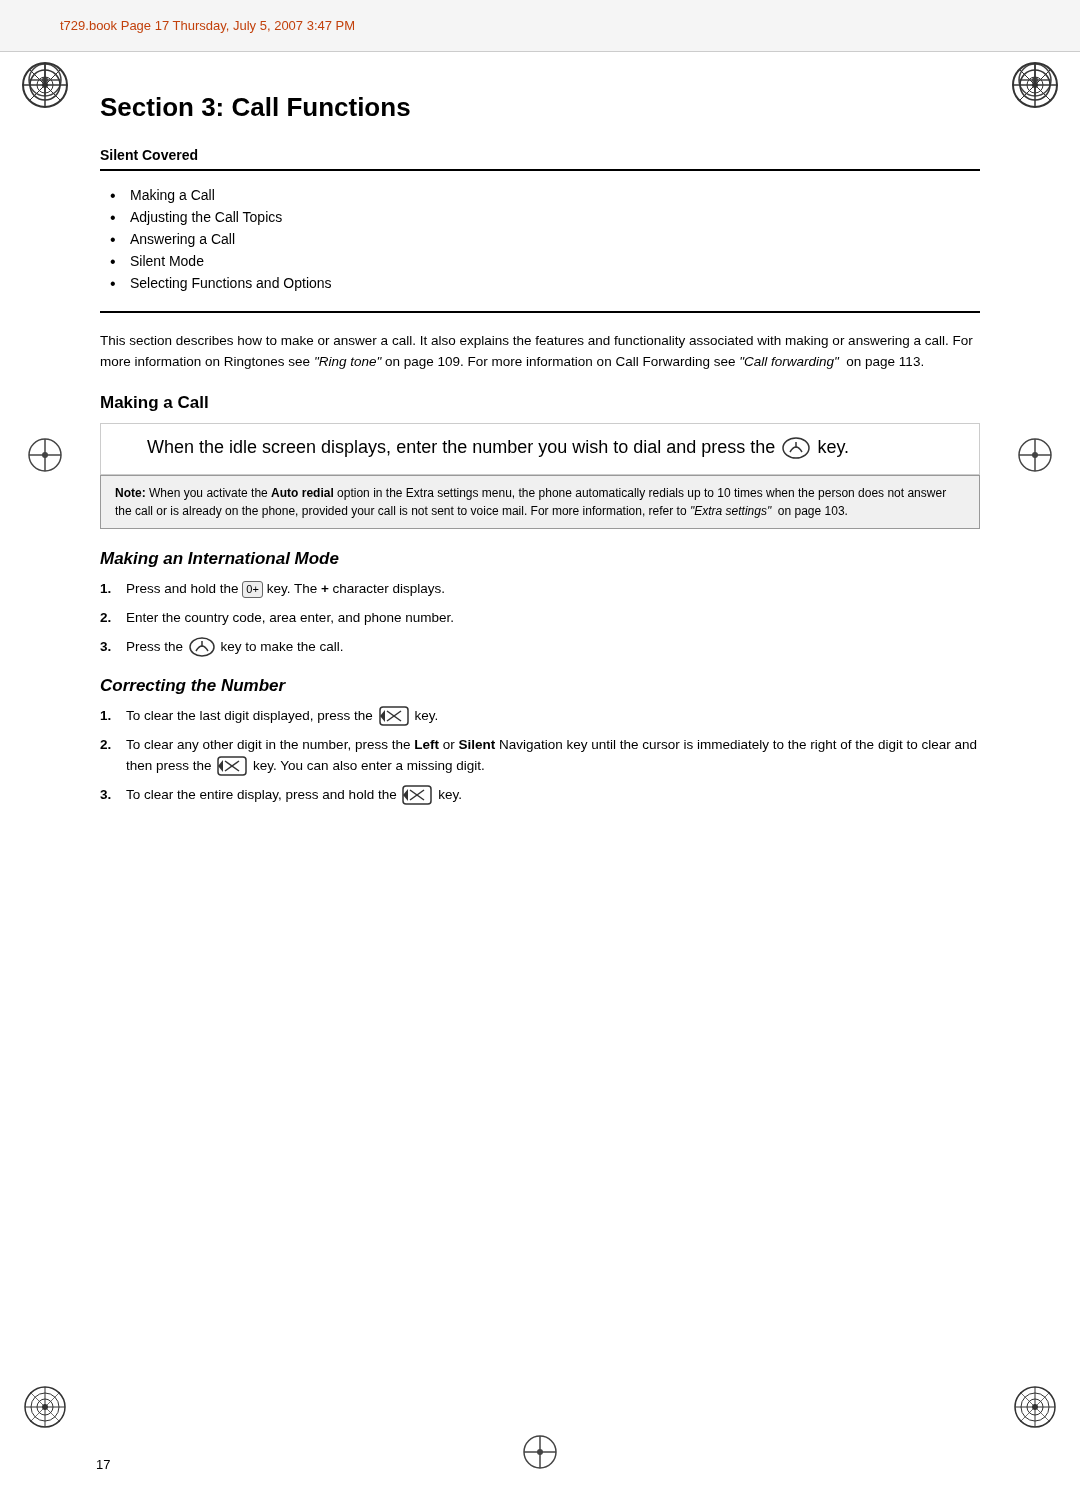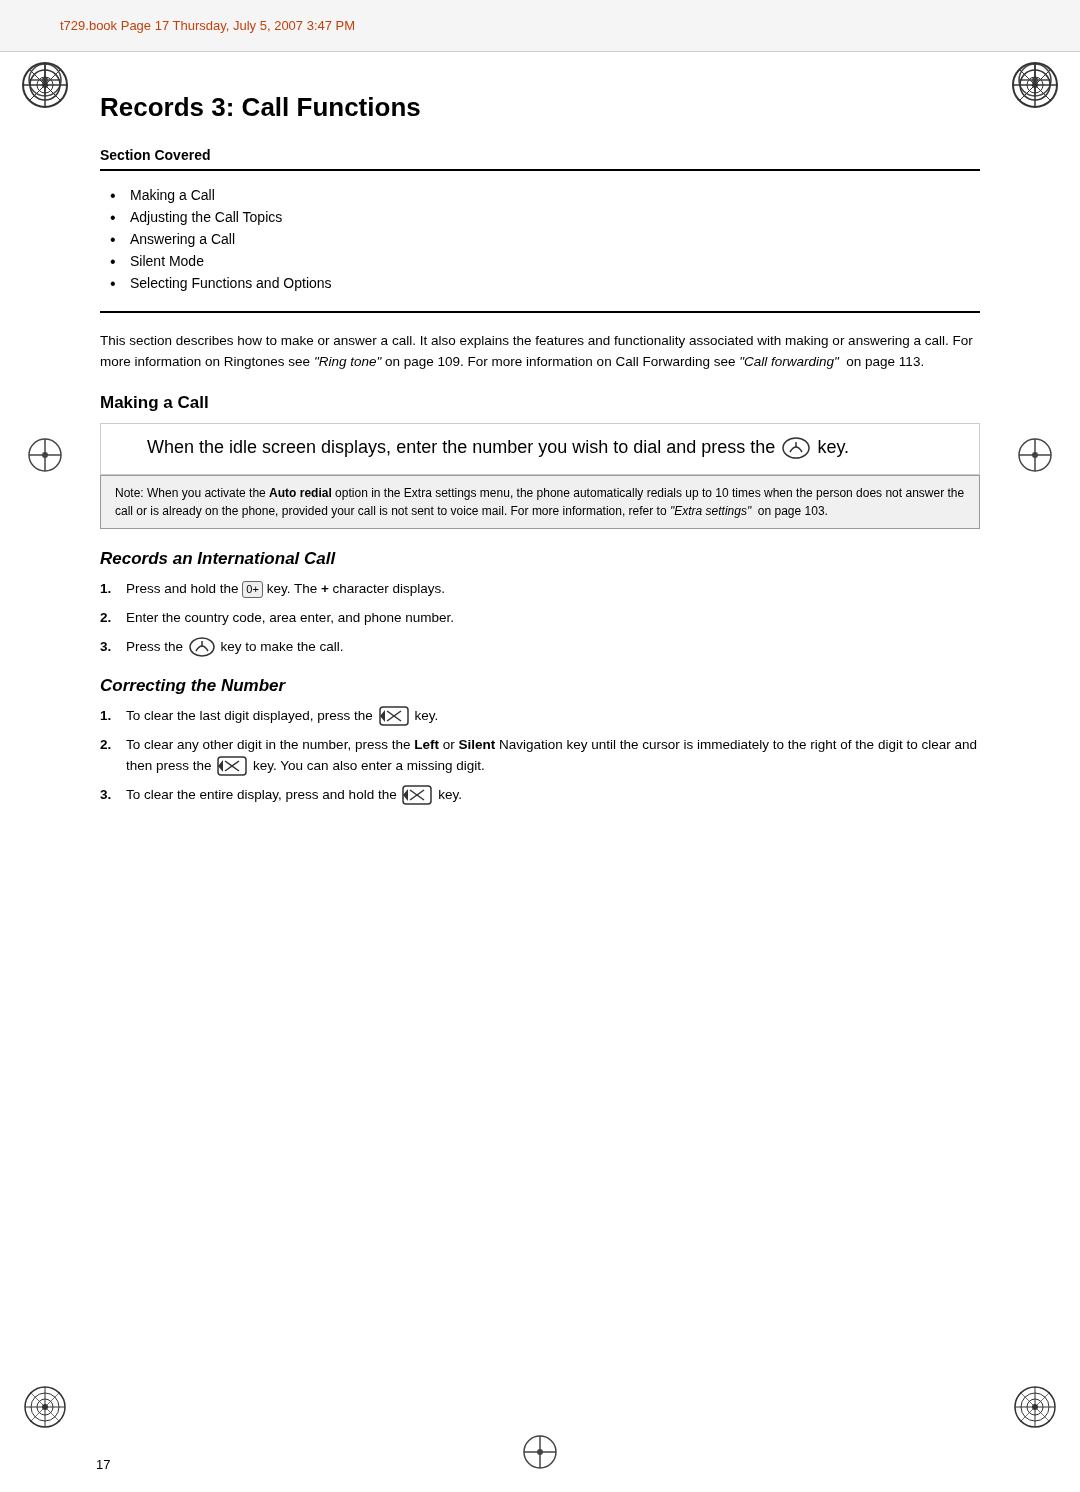--- a/index.html
+++ b/index.html
@@ -173,21 +173,21 @@
       border: 1px solid #999;
       padding: 8px 14px;
       margin-bottom: 20px;
       font-size: 12px;
       line-height: 1.5;
       color: #000;
       font-family: Arial, Helvetica, sans-serif;
     }
 
     .note-box .note-label {
-      font-weight: normal;
+      font-weight: bold;
       text-align: right;
     }
 
     
     .numbered-list {
       list-style: none;
       padding-left: 0;
       margin-bottom: 18px;
     }
 
@@ -355,24 +355,24 @@
       <circle cx="25" cy="25" r="3" fill="#333"></circle>
       <line x1="25" y1="3" x2="25" y2="47" stroke="#333" stroke-width="1.5"></line>
       <line x1="3" y1="25" x2="47" y2="25" stroke="#333" stroke-width="1.5"></line>
       <line x1="9" y1="9" x2="41" y2="41" stroke="#333" stroke-width="1"></line>
       <line x1="41" y1="9" x2="9" y2="41" stroke="#333" stroke-width="1"></line>
     </svg>
   </div>
 
   <div class="content">
 
-    <h1 class="section-title">Records 3: Call Functions</h1>
+    <h1 class="section-title">Section 3: Call Functions</h1>
 
     <div>
-      <p class="topics-label">Section Covered</p>
+      <p class="topics-label">Silent Covered</p>
       <hr class="topics-divider">
       <ul class="topics-list">
         <li><span>Making a Call</span></li>
         <li><span>Adjusting the Call Topics</span></li>
         <li><span>Answering a Call</span></li>
         <li><span>Silent Mode</span></li>
         <li><span>Selecting Functions and Options</span></li>
       </ul>
       <hr class="bottom-divider">
     </div>
@@ -396,21 +396,21 @@
         </span>
         <span>key.</span>
       </p>
     </div>
 
     <div class="note-box">
       <span class="note-label">Note:</span>
       <span> When you activate the <strong>Auto redial</strong> option in the Extra settings menu, the phone automatically redials up to 10 times when the person does not answer the call or is already on the phone, provided your call is not sent to voice mail. For more information, refer to <em>"Extra settings"</em>&nbsp; on page 103.</span>
     </div>
 
-    <h3 class="subsection-title-italic">Records an International Call</h3>
+    <h3 class="subsection-title-italic">Making an International Mode</h3>
 
     <ol class="numbered-list">
       <li>
         <span class="num">1.</span>
         <span class="li-content">
           Press and hold the
           <span class="key-icon">0+</span>
           key. The <strong>+</strong> character displays.
         </span>
       </li>

